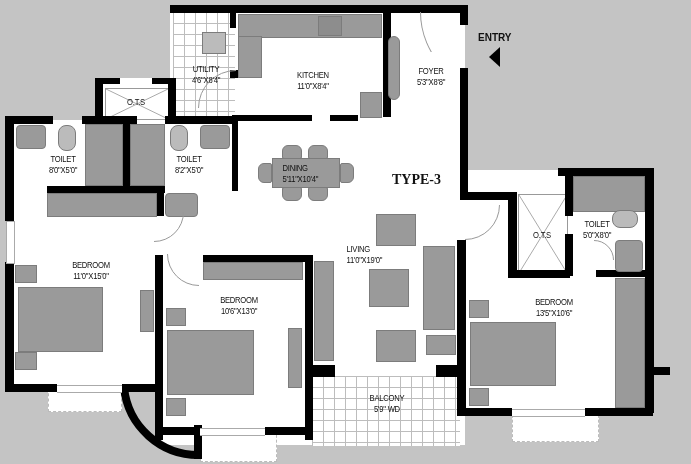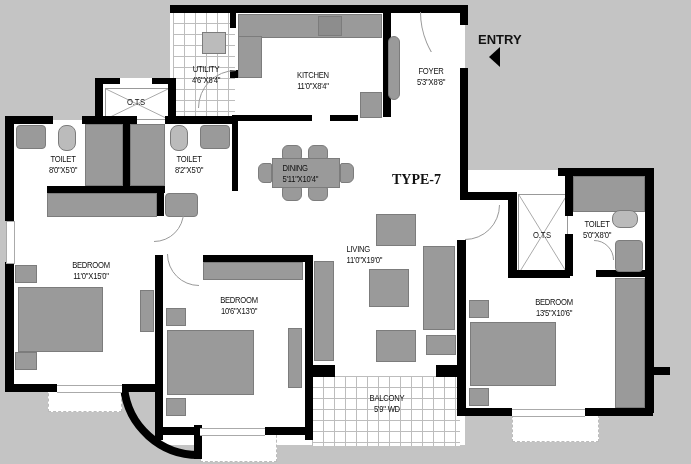--- a/index.html
+++ b/index.html
@@ -9,21 +9,21 @@
   .wall{background:#000;position:absolute;}
   .furn{background:#9a9a9a;position:absolute;border:1px solid #7c7c7c;box-sizing:border-box;}
   .lbl{position:absolute;font-size:9px;line-height:11px;color:#111;text-align:center;white-space:nowrap;letter-spacing:-0.3px;transform:scaleX(0.85);transform-origin:center;}
   .lbl span{display:block;}
   .tile{background-color:#fff;background-image:linear-gradient(#bdbdbd 1px,transparent 1px),linear-gradient(90deg,#bdbdbd 1px,transparent 1px);background-size:11px 11px;}
   .ots{background:#fff;}
   .ots svg{position:absolute;left:0;top:0;width:100%;height:100%;}
   .door-arc{position:absolute;border:1px solid #999;box-sizing:border-box;}
   .win{position:absolute;background:#fff;border-top:1px solid #aaa;border-bottom:1px solid #aaa;}
   .type{position:absolute;font-family:"Liberation Serif",serif;font-weight:bold;font-size:14px;color:#111;}
-  .entry{position:absolute;font-weight:bold;font-size:13px;color:#111;}
+  .entry{position:absolute;font-weight:bold;font-size:10px;color:#111;}
 </style>
 </head>
 <body>
 
 <div class="floor" style="left:170px;top:8px;width:295px;height:200px;"></div>
 <div class="floor" style="left:8px;top:120px;width:300px;height:270px;"></div>
 <div class="floor" style="left:155px;top:195px;width:310px;height:250px;"></div>
 <div class="floor" style="left:460px;top:170px;width:190px;height:240px;"></div>
 <div class="floor" style="left:95px;top:78px;width:80px;height:45px;"></div>
 <div class="floor" style="left:48px;top:388px;width:72px;height:22px;border:1px dashed #bbb;"></div>
@@ -172,21 +172,21 @@
   <span>8'0"X5'0"</span>
 </div>
 <div class="lbl" style="left:163px;top:154px;width:52px;">
   <span>TOILET</span>
   <span>8'2"X5'0"</span>
 </div>
 <div class="lbl" style="left:278px;top:163px;width:60px;text-align:left;">
   <span>DINING</span>
   <span>5'11"X10'4"</span>
 </div>
-<div class="type" style="left:392px;top:172px;">TYPE-7</div>
+<div class="type" style="left:392px;top:172px;">TYPE-3</div>
 <div class="entry" style="left:478px;top:32px;">ENTRY</div>
 <svg class="abs" style="left:488px;top:46px;" width="14" height="22" viewBox="0 0 14 22">
     <polygon points="12,1 12,21 1,11" fill="#000"></polygon>
   </svg>
 <div class="lbl" style="left:518px;top:230px;width:48px;">
   <span>O.T.S</span>
 </div>
 <div class="lbl" style="left:572px;top:219px;width:50px;">
   <span>TOILET</span>
   <span>5'0"X8'0"</span>

